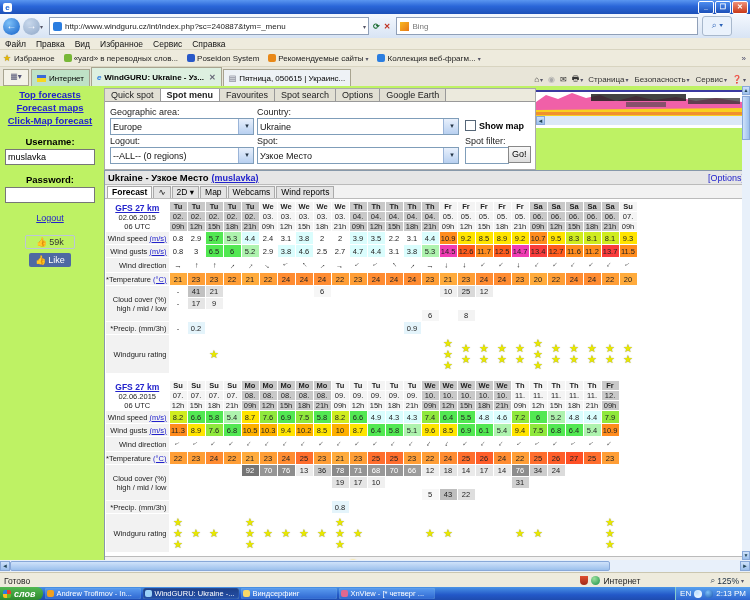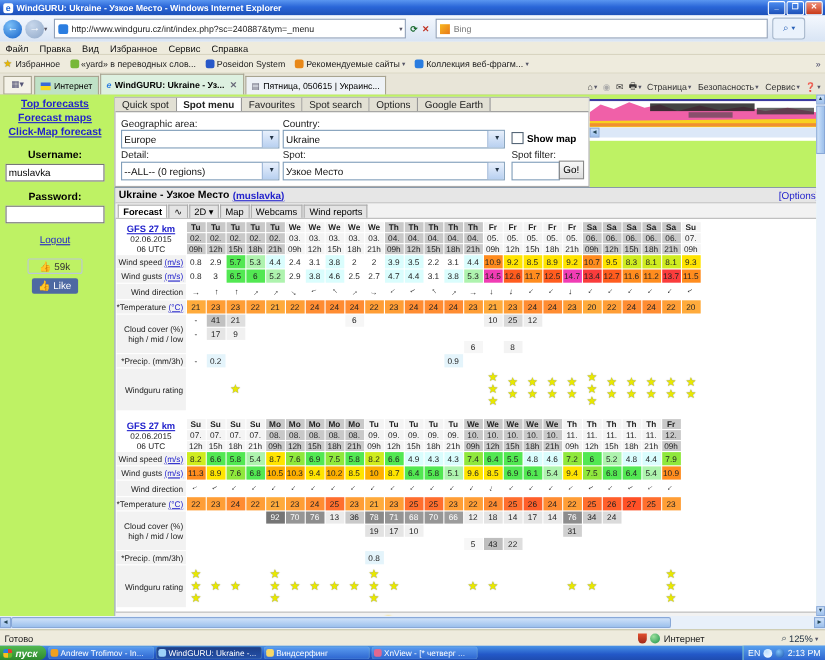--- a/index.html
+++ b/index.html
@@ -145,21 +145,20 @@
   .task .tic{width:7px;height:7px;border-radius:2px;flex:0 0 auto;}
   #tray{margin-left:auto;height:13px;background:linear-gradient(180deg,#58a0ee,#2e66d0);border-left:1px solid #8cc;
     display:flex;align-items:center;color:#fff;font-size:8px;gap:3px;padding:0 4px;}
   .trayic{width:8px;height:8px;border-radius:50%;display:inline-block;}
 </style>
 </head>
 <body>
 
 <div id="titlebar" class="abs">
   <span class="wicon">e</span>
-  <span>WindGURU: Ukraine - Узкое Место - Windows Internet Explorer</span>
   <span class="tbtns">
     <span class="tbtn">_</span>
     <span class="tbtn">❐</span>
     <span class="tbtn close">✕</span>
   </span>
 </div>
 
 <div id="addrbar" class="abs">
   <span class="navbtn back">←</span>
   <span class="navbtn fwd">→</span>
@@ -279,21 +278,21 @@
       </div>
     <span class="fieldlab" style="left:152px;top:18px">Country:</span>
     <div class="sel" style="left:152px;top:29px;width:200px">
       <span>Ukraine</span>
         <span class="drop">▾</span>
       </div>
     <div id="showmap" style="left:360px;top:31px">
       <span class="cb"></span>
         <span>Show map</span>
       </div>
-    <span class="fieldlab" style="left:5px;top:47px">Detail:</span>
+    <span class="fieldlab" style="left:5px;top:47px">Logout:</span>
     <div class="sel" style="left:5px;top:58px;width:142px">
       <span>--ALL-- (0 regions)</span>
         <span class="drop">▾</span>
       </div>
     <span class="fieldlab" style="left:152px;top:47px">Spot:</span>
     <div class="sel" style="left:152px;top:58px;width:200px">
       <span>Узкое Место</span>
         <span class="drop">▾</span>
       </div>
     <span class="fieldlab" style="left:360px;top:47px">Spot filter:</span>
@@ -1235,21 +1234,21 @@
   <span id="zoomctl">
     <span>⌕</span>
     <span>125%</span>
     <span class="caret">▾</span>
   </span>
 </div>
 
 <div id="taskbar" class="abs">
   <span id="startbtn">
     <span class="winflag"></span>
-    <span>пуск</span>
+    <span>слов</span>
   </span>
   <span id="tasks" style="display:flex;align-items:center">
       <span class="task">
         <span class="tic" style="background: rgb(240, 160, 32);"></span>
         <span>Andrew Trofimov - In...</span>
       </span>
       <span class="task pressed">
         <span class="tic" style="background: rgb(156, 210, 248);"></span>
         <span>WindGURU: Ukraine -...</span>
       </span>

